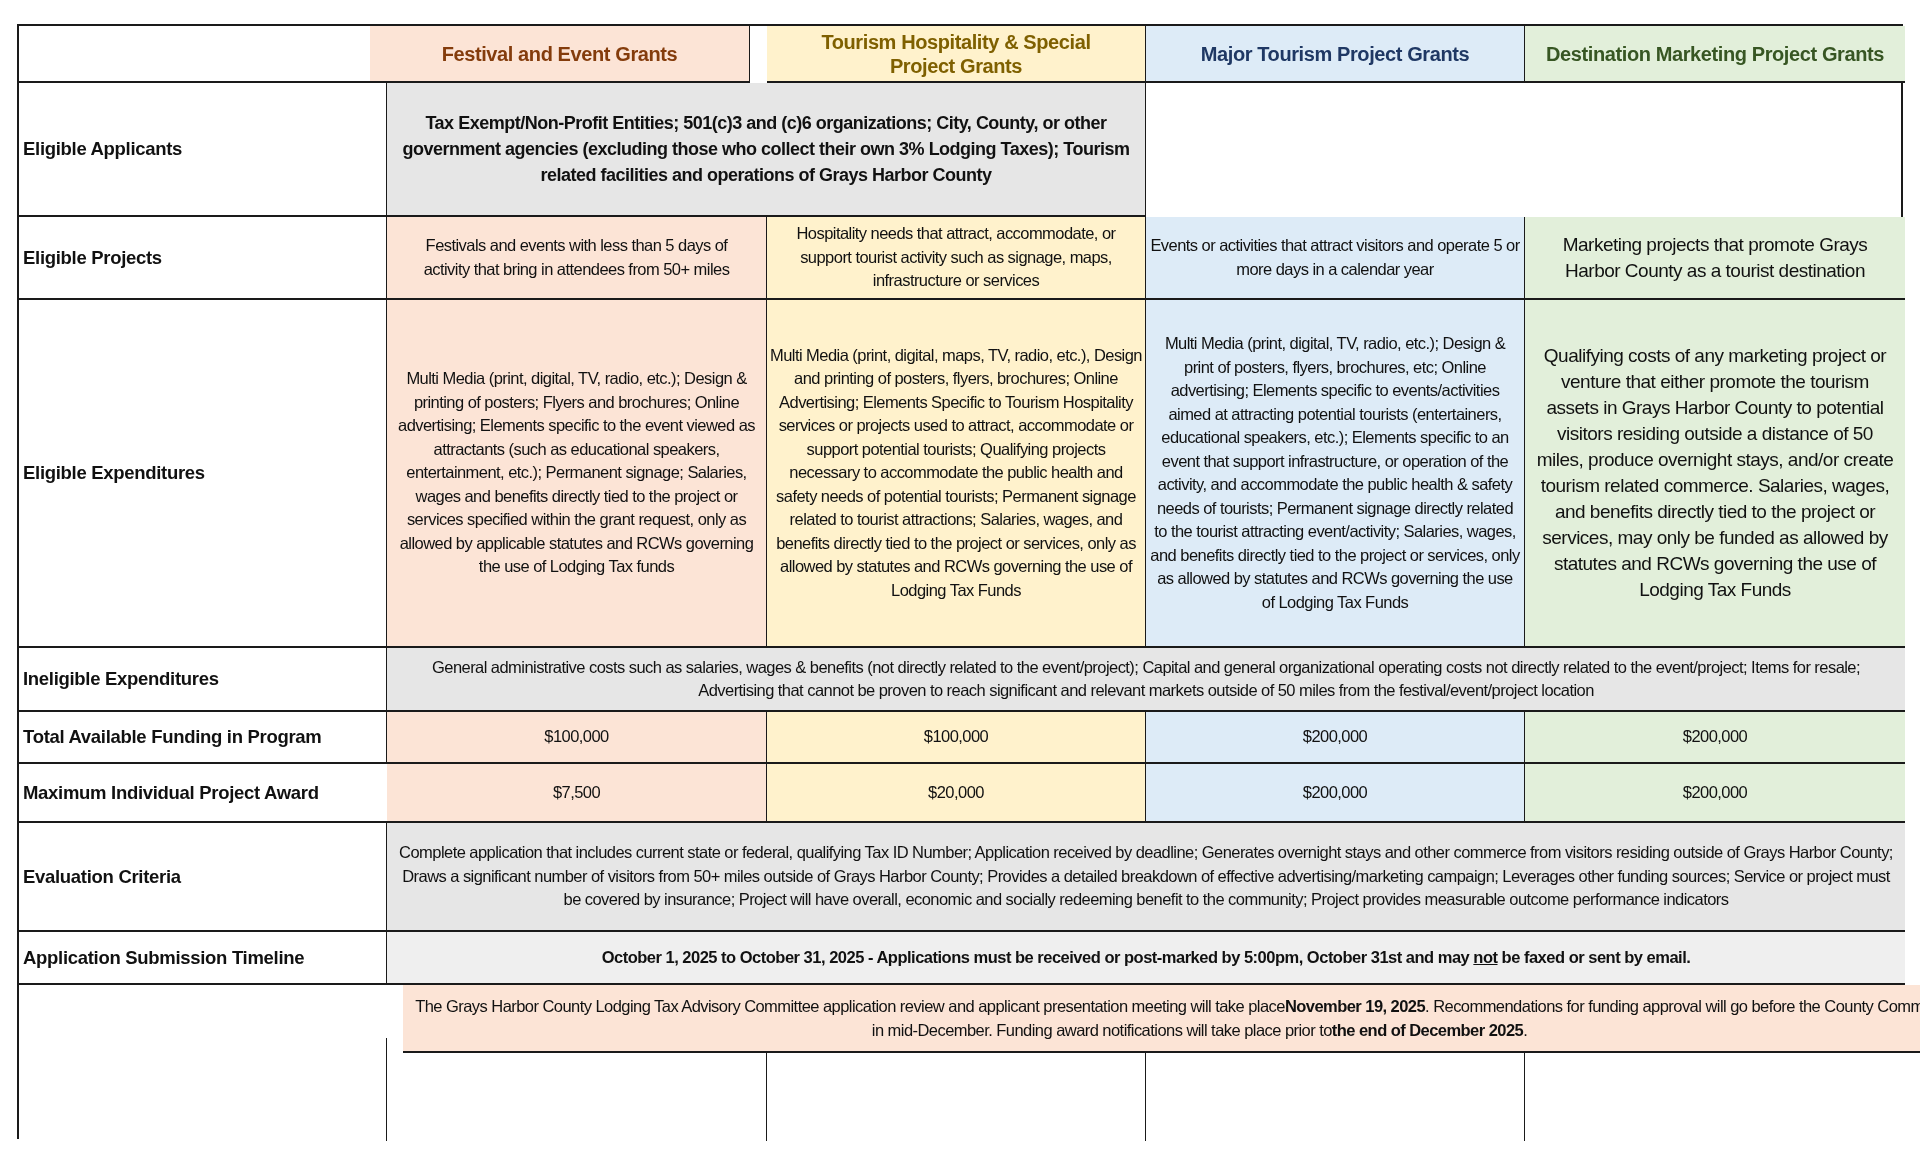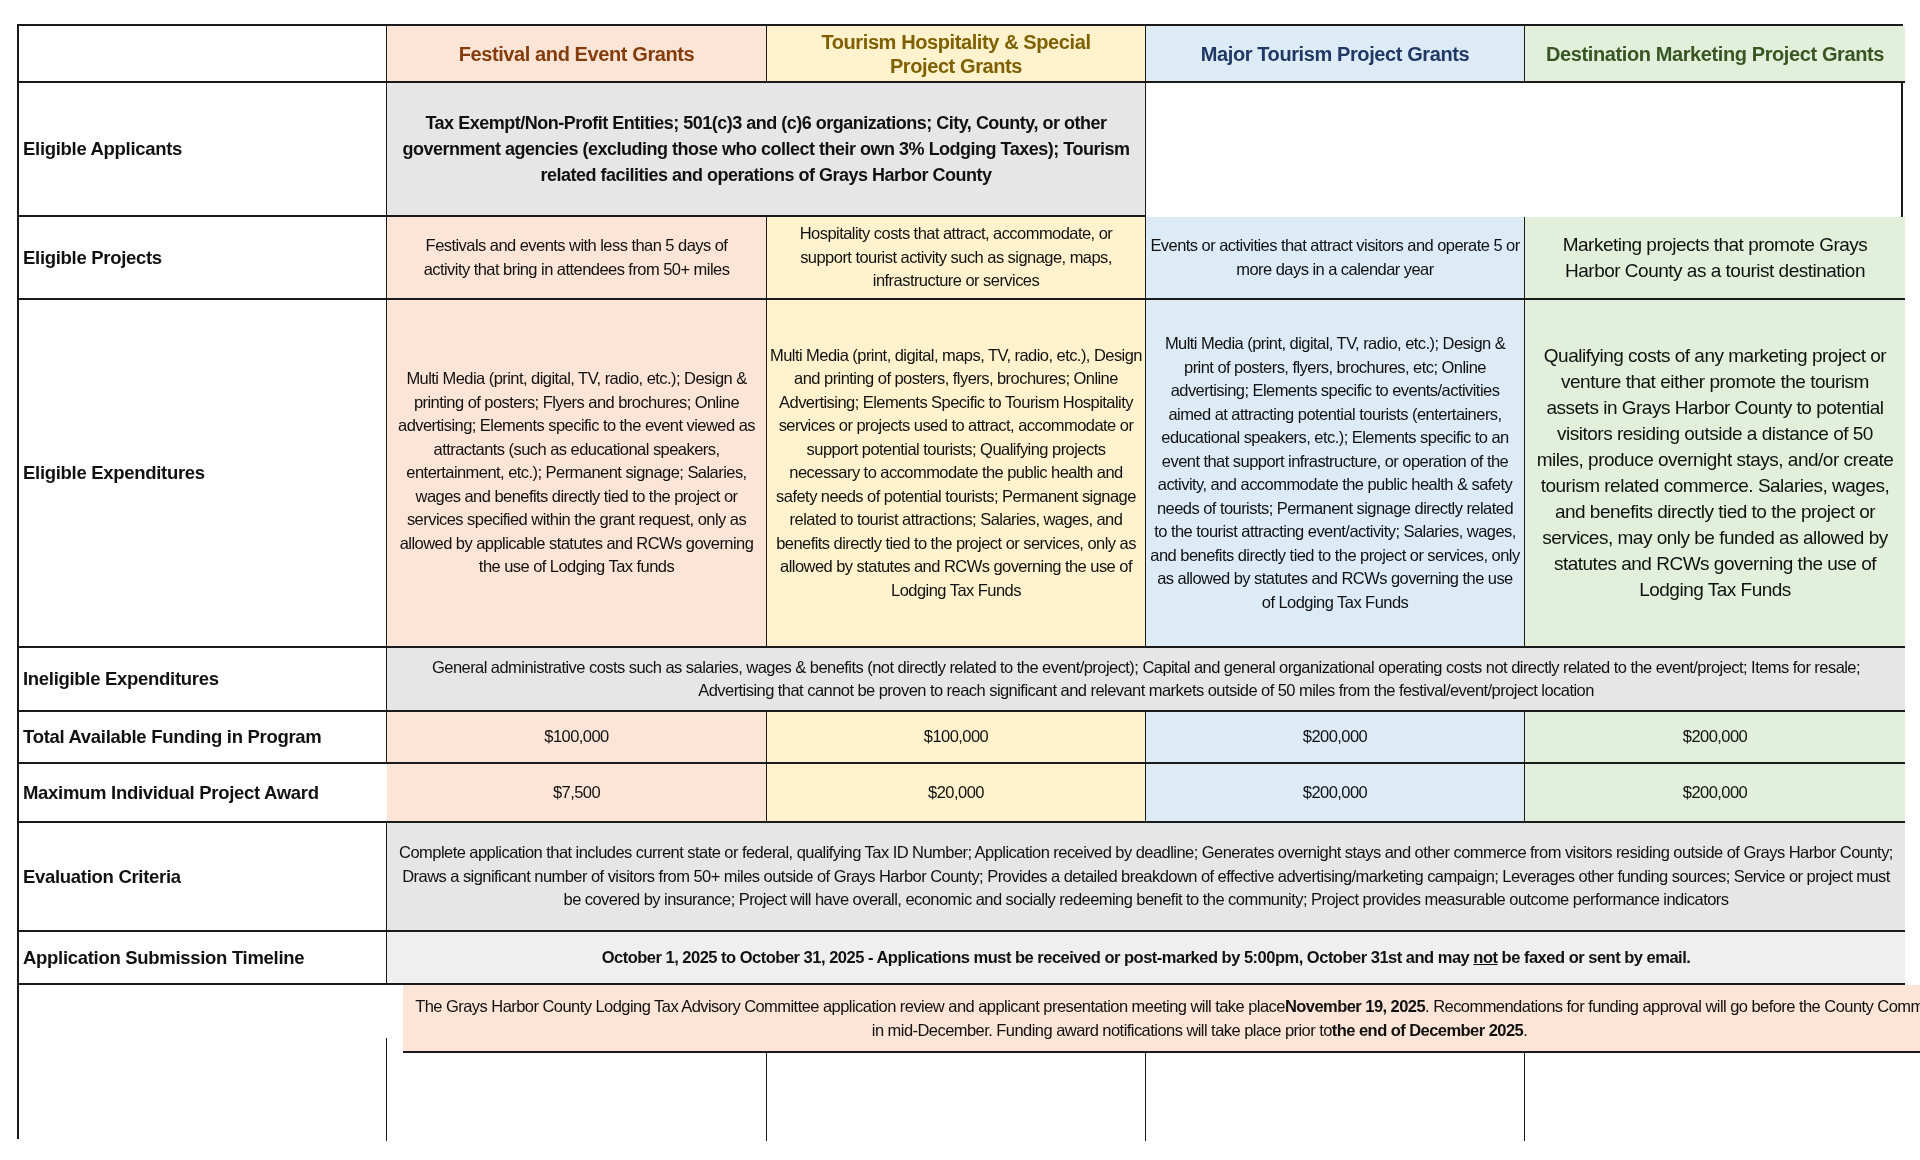--- a/index.html
+++ b/index.html
@@ -26,31 +26,31 @@
   .lastcol { border-right:none; }
   .lastrow { border-bottom:none; }
   u { text-decoration:underline; }
 </style>
 </head>
 <body>
 
 <div class="grid">
 
   <div class="cell c-white" style="left:0;top:0;width:368px;height:57px;"></div>
-  <div class="cell c-fest hdr" style="left:368px;top:0;width:380px;height:57px;color:#843c0c;">Festival and Event Grants</div>
+  <div class="cell c-fest hdr" style="left:351px;top:0;width:380px;height:57px;color:#843c0c;">Festival and Event Grants</div>
   <div class="cell c-hosp hdr" style="left:748px;top:0;width:379px;height:57px;color:#7f6000;padding:16px 30px;">Tourism Hospitality &amp; Special Project Grants</div>
   <div class="cell c-dest hdr lastcol" style="left:1506px;top:0;width:380px;height:57px;color:#375623;">Destination Marketing Project Grants</div>
   <div class="cell c-major hdr" style="left:1127px;top:0;width:379px;height:57px;color:#1f3864;">Major Tourism Project Grants</div>
 
   <div class="cell c-white lab" style="left:0;top:57px;width:368px;height:134px;">Eligible Applicants</div>
   <div class="cell c-gray btxt" style="left:368px;top:57px;width:759px;height:134px;padding:0 6px;">Tax Exempt/Non-Profit Entities; 501(c)3 and (c)6 organizations; City, County, or other government agencies (excluding those who collect their own 3% Lodging Taxes); Tourism related facilities and operations of Grays Harbor County</div>
 
   <div class="cell c-white lab" style="left:0;top:191px;width:368px;height:83px;">Eligible Projects</div>
   <div class="cell c-fest txt" style="left:368px;top:191px;width:380px;height:83px;padding:0 30px;">Festivals and events with less than 5 days of activity that bring in attendees from 50+ miles</div>
-  <div class="cell c-hosp txt" style="left:748px;top:191px;width:379px;height:83px;padding:0 14px;">Hospitality costs that attract, accommodate, or support tourist activity such as signage, maps, infrastructure or services</div>
+  <div class="cell c-hosp txt" style="left:748px;top:191px;width:379px;height:83px;padding:0 14px;">Hospitality needs that attract, accommodate, or support tourist activity such as signage, maps, infrastructure or services</div>
   <div class="cell c-major txt" style="left:1127px;top:191px;width:379px;height:83px;">Events or activities that attract visitors and operate 5 or more days in a calendar year</div>
   <div class="cell c-dest bigtxt lastcol" style="left:1506px;top:191px;width:380px;height:83px;padding:0 24px;">Marketing projects that promote Grays Harbor County as a tourist destination</div>
 
   <div class="cell c-white lab" style="left:0;top:274px;width:368px;height:348px;">Eligible Expenditures</div>
   <div class="cell c-fest txt" style="left:368px;top:274px;width:380px;height:348px;">Multi Media (print, digital, TV, radio, etc.); Design &amp; printing of posters; Flyers and brochures; Online advertising; Elements specific to the event viewed as attractants (such as educational speakers, entertainment, etc.); Permanent signage; Salaries, wages and benefits directly tied to the project or services specified within the grant request, only as allowed by applicable statutes and RCWs governing the use of Lodging Tax funds</div>
   <div class="cell c-hosp txt" style="left:748px;top:274px;width:379px;height:348px;">Multi Media (print, digital, maps, TV, radio, etc.), Design and printing of posters, flyers, brochures; Online Advertising; Elements Specific to Tourism Hospitality services or projects used to attract, accommodate or support potential tourists; Qualifying projects necessary to accommodate the public health and safety needs of potential tourists; Permanent signage related to tourist attractions; Salaries, wages, and benefits directly tied to the project or services, only as allowed by statutes and RCWs governing the use of Lodging Tax Funds</div>
   <div class="cell c-major txt" style="left:1127px;top:274px;width:379px;height:348px;">Multi Media (print, digital, TV, radio, etc.); Design &amp; print of posters, flyers, brochures, etc; Online advertising; Elements specific to events/activities aimed at attracting potential tourists (entertainers, educational speakers, etc.); Elements specific to an event that support infrastructure, or operation of the activity, and accommodate the public health &amp; safety needs of tourists; Permanent signage directly related to the tourist attracting event/activity; Salaries, wages, and benefits directly tied to the project or services, only as allowed by statutes and RCWs governing the use of Lodging Tax Funds</div>
   <div class="cell c-dest bigtxt lastcol" style="left:1506px;top:274px;width:380px;height:348px;padding:0 10px;">Qualifying costs of any marketing project or venture that either promote the tourism assets in Grays Harbor County to potential visitors residing outside a distance of 50 miles, produce overnight stays, and/or create tourism related commerce. Salaries, wages, and benefits directly tied to the project or services, may only be funded as allowed by statutes and RCWs governing the use of Lodging Tax Funds</div>
 
   <div class="cell c-white lab" style="left:0;top:622px;width:368px;height:64px;">Ineligible Expenditures</div>

